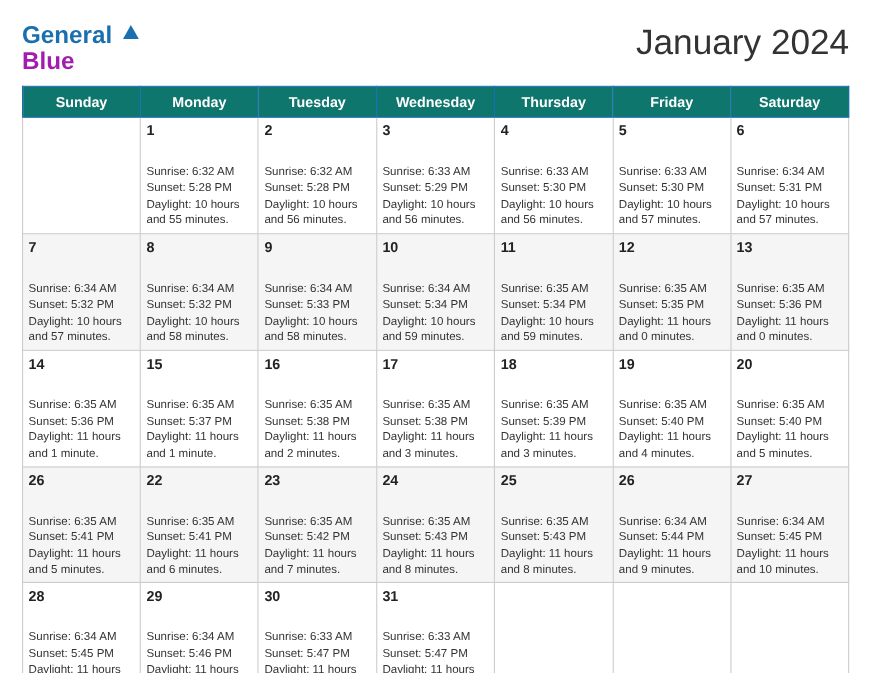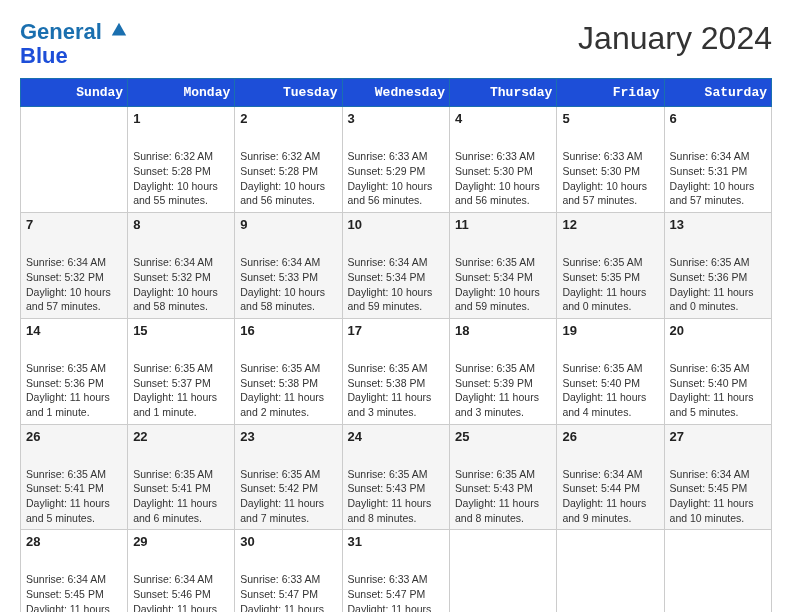--- a/index.html
+++ b/index.html
@@ -46,28 +46,27 @@
     .location {
       font-size: 15px;
       color: #555;
     }
     table {
       width: 100%;
       border-collapse: collapse;
       font-size: 11px;
     }
     thead th {
-      background-color: #1d4ed8;
+      background-color: #0f766e;
       color: #fff;
       padding: 6px 4px;
-      text-align: right;
+      text-align: center;
       font-size: 13px;
       font-weight: bold;
       border: 1px solid #1a6faf;
-      font-family: Liberation Mono, monospace;
     }
     tbody td {
       border: 1px solid #ccc;
       vertical-align: top;
       padding: 4px 5px;
       width: 108px;
       min-height: 80px;
     }
     tbody tr:nth-child(even) td {
       background-color: #f5f5f5;
@@ -97,21 +96,21 @@
 
 <div class="header">
   <div class="logo">
     <div>
       <div class="logo-text">
         <span>General</span>
         <svg class="logo-icon" viewBox="0 0 20 20">
           <polygon points="2,16 10,2 18,16" fill="#1a6faf"></polygon>
         </svg>
         <br>
-        <span style="color:#1d4ed8;">Blue</span>
+        <span style="color:#a21caf;">Blue</span>
       </div>
     </div>
   </div>
   <div class="title-block">
     <div class="month-title">January 2024</div>
   </div>
 </div>
 
 <table>
   <thead>

